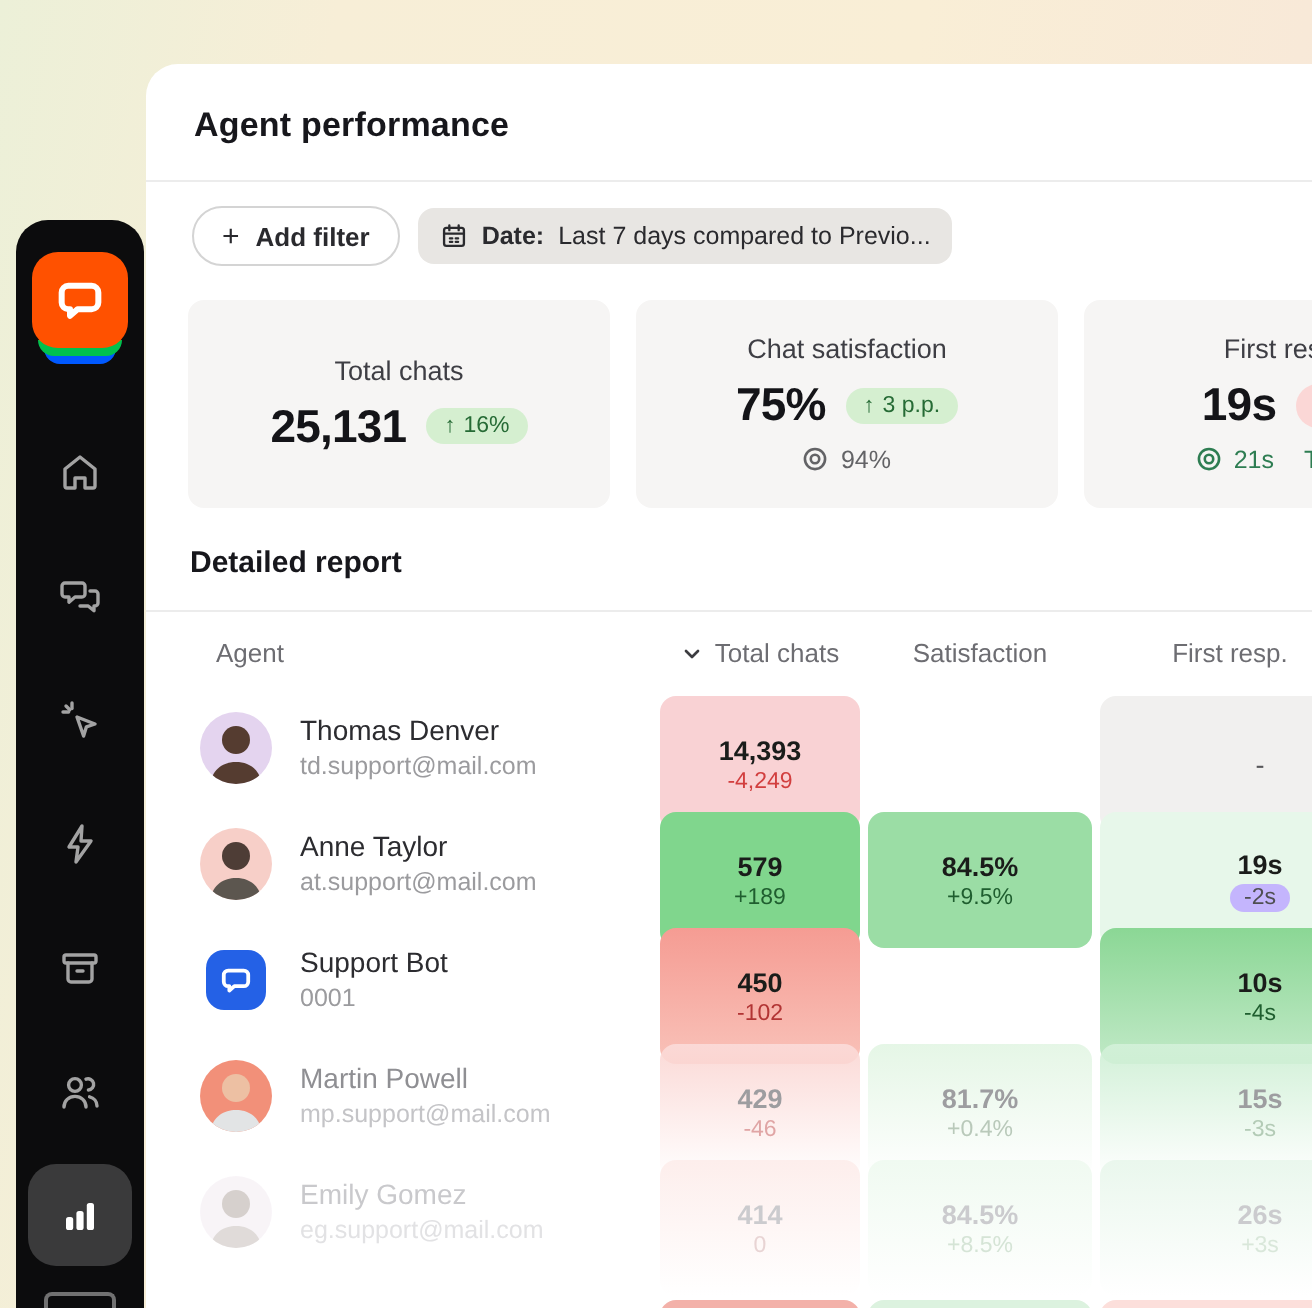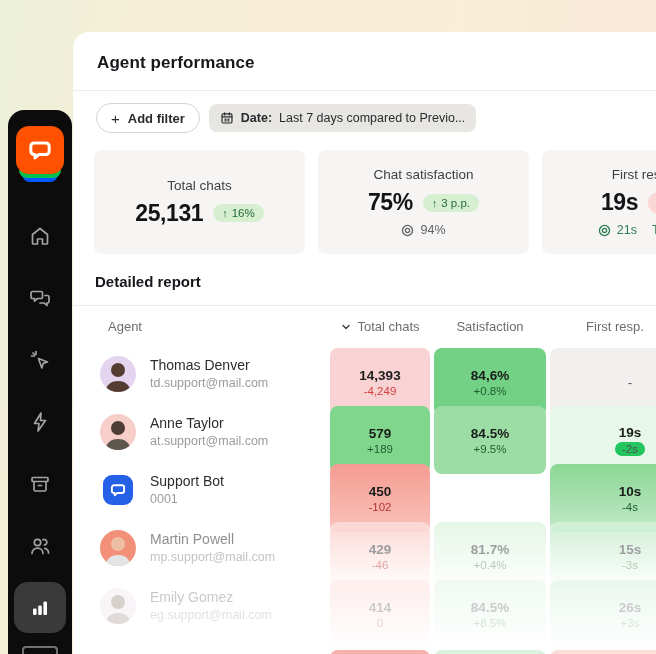--- a/index.html
+++ b/index.html
@@ -44,21 +44,21 @@
   .cards { display:flex; gap:13px; margin:17px 0 0 21px; width:760px; }
   .card { width:211px; height:104px; background:#f6f5f4; border-radius:8px;
           display:flex; flex-direction:column; align-items:center; justify-content:center; gap:7px; }
   .card-title { font-size:13.5px; color:#3e3e44; }
   .value-row { display:flex; align-items:center; gap:10px; }
   .big-value { font-size:23px; font-weight:700; color:#141418; letter-spacing:-.4px; }
   .badge { display:flex; align-items:center; gap:4px; padding:3px 9px; border-radius:11px;
            background:#d5efd0; font-size:11.5px; color:#266b35; }
   .badge .arr { font-size:11px; }
   .badge-red-sliver { width:46px; height:22px; border-radius:11px; background:#fbd7d6; }
-  .target-row { display:flex; align-items:center; gap:6px; font-size:12.5px; color:#636366; }
+  .target-row { display:flex; gap:6px; font-size:12.5px; color:#636366; }
   .target-row svg { width:13px; height:13px; }
   .target-row.green { color:#2e7d52; }
   .target-row .target-label { margin-left:9px; white-space:nowrap; }
 
   .report-title { margin:19px 0 0 22px; font-size:15px; font-weight:700; color:#17171c; }
   .divider2 { height:1px; background:#ececec; margin-top:15px; }
 
   
   .thead { position:relative; height:20px; margin-top:13px; font-size:13px; color:#6d6d72; }
   .th-agent { position:absolute; left:35px; top:0; }
@@ -78,21 +78,21 @@
 
   .cell { position:absolute; top:0; height:68px; border-radius:8px;
           display:flex; flex-direction:column; align-items:center; justify-content:center; gap:2px; }
   .c-chats { left:257px; width:100px; }
   .c-sat   { left:361px; width:112px; }
   .c-first { left:477px; width:160px; }
   .cell .v { font-size:13.5px; font-weight:700; color:#1a1c1a; }
   .cell .d { font-size:11.5px; color:#4f4f52; }
   .d.red   { color:#d23f3f; }
   .d.green { color:#1f5e2f; }
-  .d.pill  { background:#22c55e; padding:1px 7px; border-radius:8px; }
+  .d.pill  { background:#c4b5fd; padding:1px 7px; border-radius:8px; }
 
   .bg-red-light   { background:#f9d2d4; }
   .bg-green-700   { background:#72d185; }
   .bg-gray        { background:#f1f0ef; }
   .bg-green-600   { background:#80d68d; }
   .bg-green-400   { background:#9bdda5; }
   .bg-green-100   { background:#e7f7ea; }
   .bg-red-strong  { background:linear-gradient(#f59c93,#f9c2b9); }
   .bg-green-pale  { background:linear-gradient(#c5ecca,#e3f6e4); }
   .bg-green-mid   { background:linear-gradient(#8bd795,#c1e9c7); }
@@ -279,24 +279,20 @@
               <circle cx="18" cy="14" r="7" fill="#553c30"></circle>
               <path d="M5 36c1.5-8 7-11 13-11s11.5 3 13 11z" fill="#553c30"></path>
             </svg>
         </div>
         <div class="agent-name">Thomas Denver</div>
         <div class="agent-email">td.support@mail.com</div>
         <div class="cell c-chats bg-red-light">
           <span class="v">14,393</span>
           <span class="d red">-4,249</span>
         </div>
-        <div class="cell c-sat bg-green-700">
-          <span class="v">84,6%</span>
-          <span class="d green">+0.8%</span>
-        </div>
         <div class="cell c-first bg-gray">
           <span class="v" style="font-weight:400;color:#57575a">-</span>
         </div>
       </div>
 
       <div class="t-row">
         <div class="avatar" style="background:#f7cfc8;">
           <svg viewBox="0 0 36 36">
               <circle cx="18" cy="14" r="7" fill="#4e3d36"></circle>
               <path d="M5 36c1.5-8 7-11 13-11s11.5 3 13 11z" fill="#5c564f"></path>

